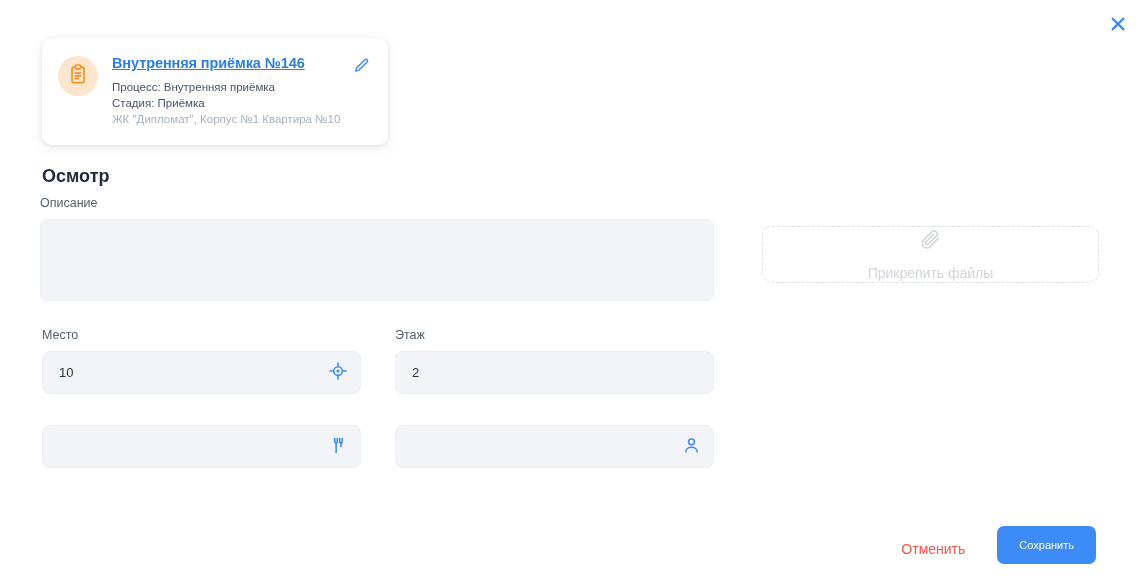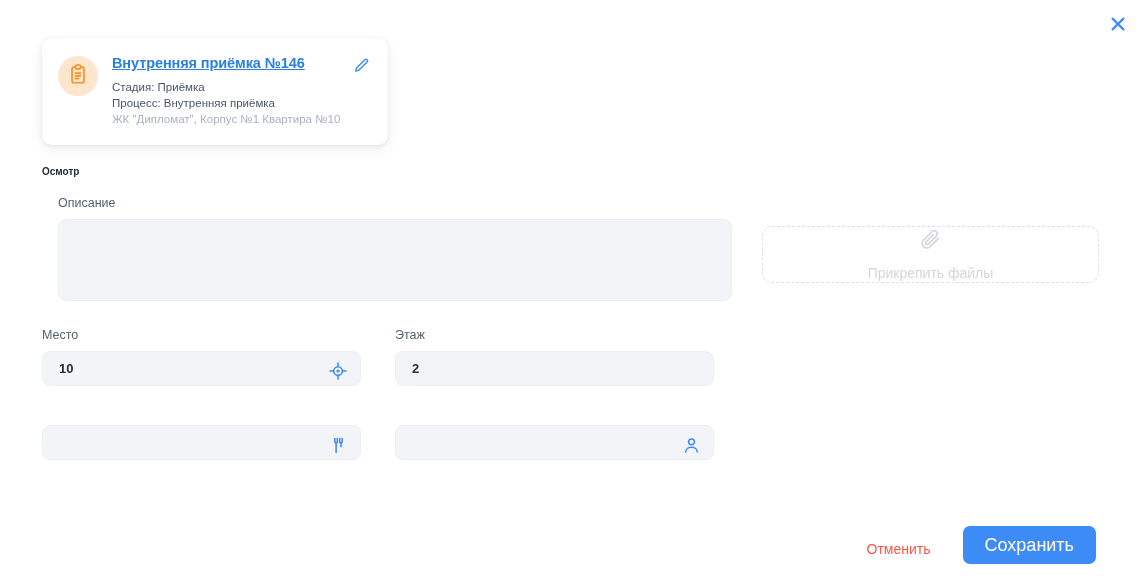--- a/index.html
+++ b/index.html
@@ -95,36 +95,36 @@
     border: none;
     padding: 0;
   }
   .task-card { position: absolute; }
 
   
   .section-title {
     position: absolute;
     left: 42px;
     top: 166px;
-    font-size: 10px;
+    font-size: 18px;
     font-weight: bold;
     color: #202d3d;
   }
 
   .field-label {
     font-size: 12.5px;
     color: #55616f;
     margin-bottom: 9px;
     display: block;
   }
 
   
   .desc-group {
     position: absolute;
-    left: 58px;
+    left: 40px;
     top: 196px;
     width: 621px;
   }
   .desc-box {
     width: 674px;
     height: 82px;
     background: #f2f4f7;
     border: 1px solid #eceff3;
     border-radius: 8px;
     resize: none;
@@ -164,28 +164,28 @@
   .f-worktype { left: 42px;  top: 425px; width: 319px; }
   .f-workers  { left: 395px; top: 425px; width: 319px; }
 
   .input-wrap {
     position: relative;
     width: 100%;
     height: 43px;
   }
   .input-box {
     width: 100%;
-    height: 35px;
+    height: 43px;
     background: #f2f4f7;
     border: 1px solid #eceff3;
     border-radius: 8px;
     padding: 0 44px 0 16px;
     font-family: inherit;
     font-size: 13px;
-    font-weight: bold;
+    font-weight: normal;
     color: #26323f;
     outline: none;
   }
   .input-box::placeholder { color: #b9c0ca; font-weight: normal; }
   .input-icon {
     position: absolute;
     right: 11px;
     top: 50%;
     transform: translateY(-50%);
     width: 24px;
@@ -216,21 +216,21 @@
     font-size: 14px;
     cursor: pointer;
     padding: 6px 4px;
     margin-top: 8px;
   }
   .btn-save {
     background: #3d8bf7;
     border: none;
     color: #ffffff;
     font-family: inherit;
-    font-size: 18px;
+    font-size: 11px;
     border-radius: 7px;
     padding: 0 22px;
     height: 38px;
     cursor: pointer;
   }
 </style>
 </head>
 <body>
 
 <button class="close-btn">
@@ -247,22 +247,22 @@
       <svg width="22" height="22" viewBox="0 0 24 24" fill="none">
         <rect x="5.5" y="4.5" width="13" height="17" rx="2.2" stroke="#f5911e" stroke-width="1.8"></rect>
         <rect x="9.2" y="2.2" width="5.6" height="4.2" rx="1.6" stroke="#f5911e" stroke-width="1.8" fill="#fde6cd"></rect>
         <path d="M9 11h6 M9 14h6 M9 17h3.6" stroke="#f5911e" stroke-width="1.8" stroke-linecap="round"></path>
       </svg>
     </span>
   </div>
 
   <div class="card-body">
     <div class="card-title">Внутренняя приёмка №146</div>
+    <div class="card-line">Процесс: Внутренняя приёмка</div>
     <div class="card-line">Стадия: Приёмка</div>
-    <div class="card-line">Процесс: Внутренняя приёмка</div>
     <div class="card-line muted">ЖК "Дипломат", Корпус №1  Квартира №10</div>
   </div>
 
   <button class="card-edit">
     <span>
       <svg width="18" height="18" viewBox="0 0 24 24" fill="none">
         <path d="M17.2 3.6a2.1 2.1 0 0 1 3 3L9 17.8l-4 1 1-4L17.2 3.6z" stroke="#3d8bf7" stroke-width="1.9" stroke-linejoin="round" stroke-linecap="round"></path>
       </svg>
     </span>
   </button>

